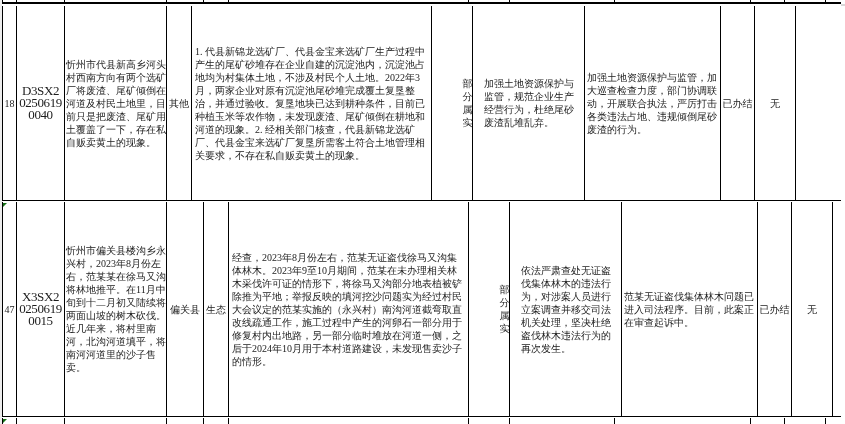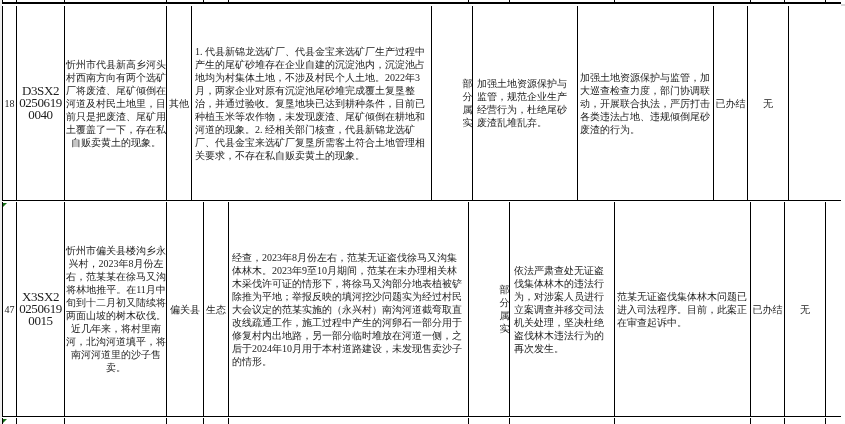--- a/index.html
+++ b/index.html
@@ -41,24 +41,24 @@
   .c9 { width:136px; }
   .c10 { width:34px; }
   .c11 { width:41px; }
 
   .center { justify-content:center; text-align:center; }
   .idtext {
     font-size:13px; letter-spacing:-0.4px; line-height:12px;
     word-break:break-all; text-align:center; width:100%; padding:0 2px; box-sizing:border-box;
   }
   .desc { padding:0 0 0 1px; }
-  .desc .txt { width:100px; text-align:center; }
+  .desc .txt { width:100px; text-align:left; }
   .verif { padding:0 3px; }
   .verif .txt { width:100%; text-align:left; }
-  .goal { padding:0 4px; }
+  .goal { padding:0 4px;margin-left:7px; }
   .goal .txt { width:100%; text-align:left; }
   .meas { padding:0 2px; }
   .meas .txt { width:100%; text-align:left; }
   .narrow { width:24px; text-align:center;margin-left:31px; }
 
   .green-tri {
     position:absolute; left:3px; width:4px; height:4px;
     background:#157015;
     clip-path:polygon(0 0, 100% 0, 0 100%);
   }

